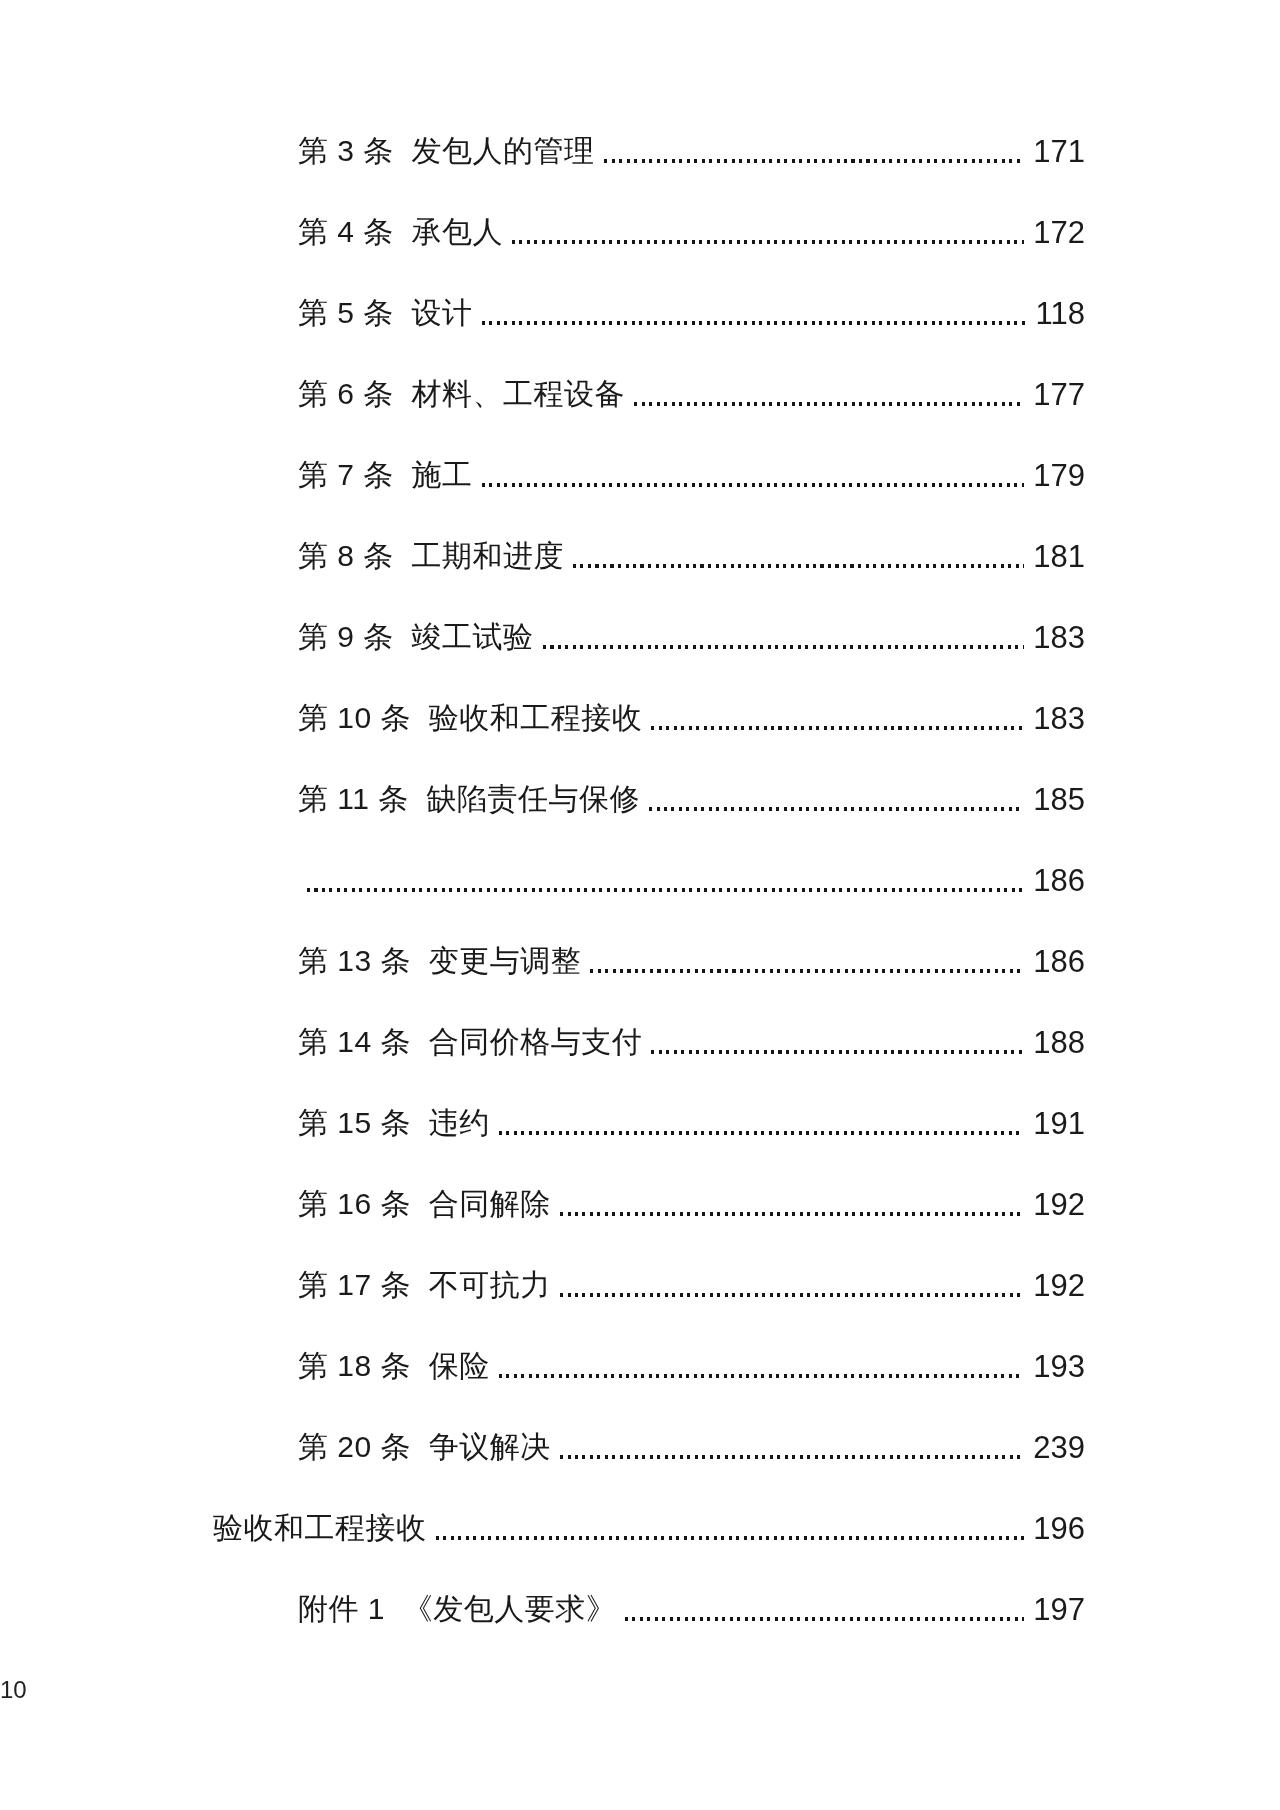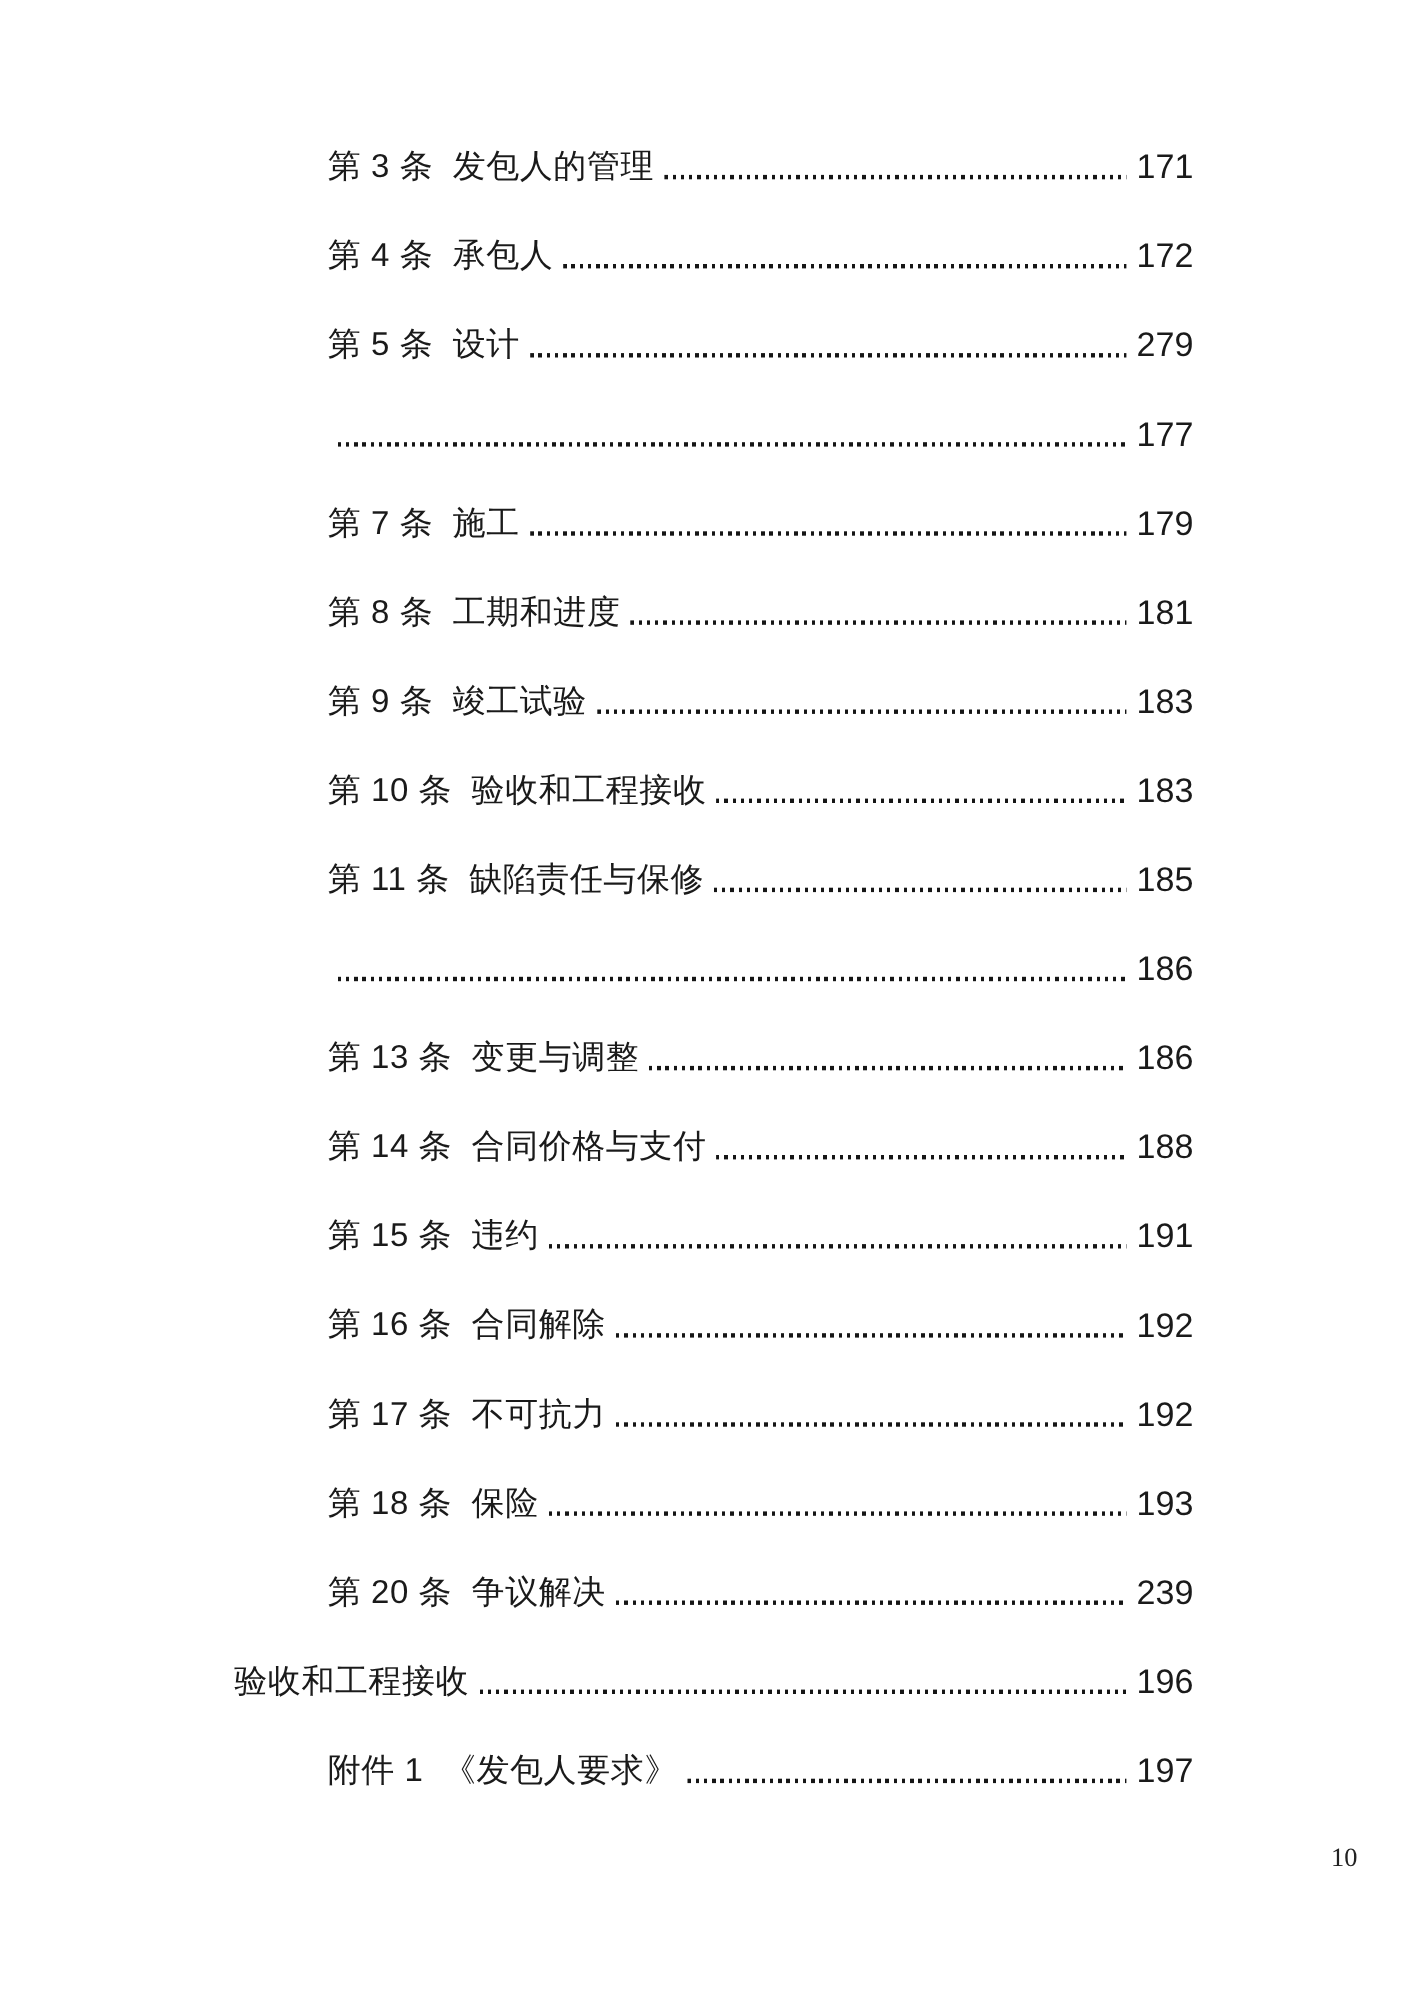--- a/index.html
+++ b/index.html
@@ -52,22 +52,22 @@
     flex: 0 0 auto;
     min-width: 50px;
     text-align: right;
     font-size: 31px;
   }
   .footer {
     position: absolute;
     top: 1676px;
     left: 0;
     width: 1234px;
-    text-align: right;
-    font-family: Liberation Serif, serif;
+    text-align: left;
+    font-family: Liberation Sans, sans-serif;
     font-size: 24px;
     color: #222222;
   }
 </style>
 </head>
 <body>
 
 <div class="page">
 
   <div class="toc" id="toc-list">
@@ -79,24 +79,25 @@
 
     <div class="toc-row indent-1">
       <span class="toc-label">第 4 条  承包人</span>
       <span class="leader"></span>
       <span class="toc-page-num">172</span>
     </div>
 
     <div class="toc-row indent-1">
       <span class="toc-label">第 5 条  设计</span>
       <span class="leader"></span>
-      <span class="toc-page-num">279</span>
+      <span class="toc-page-num">118</span>
     </div>
 
     <div class="toc-row indent-1">
+      <span class="toc-label">第 6 条  材料、工程设备</span>
       <span class="leader"></span>
       <span class="toc-page-num">177</span>
     </div>
 
     <div class="toc-row indent-1">
       <span class="toc-label">第 7 条  施工</span>
       <span class="leader"></span>
       <span class="toc-page-num">179</span>
     </div>
 

